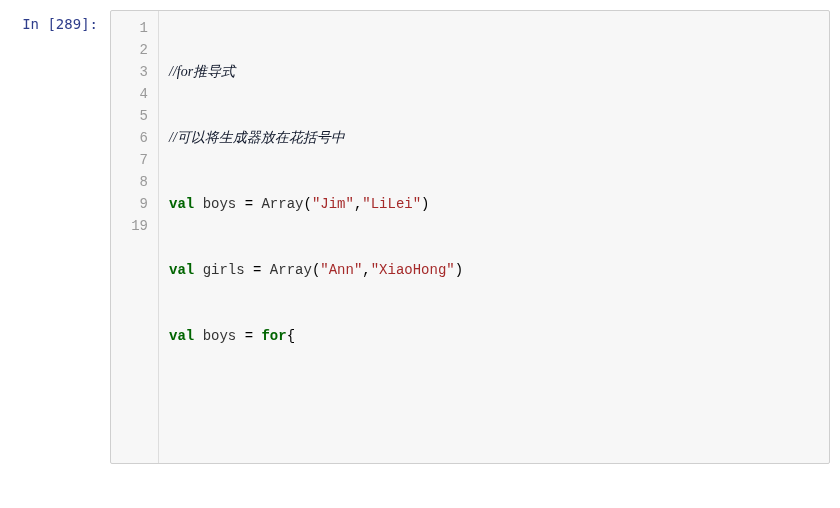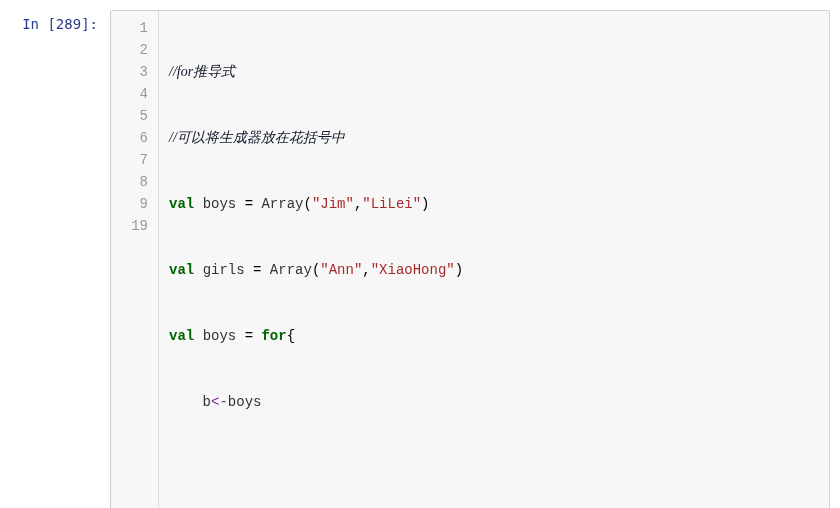--- a/index.html
+++ b/index.html
@@ -70,19 +70,18 @@
       <div>8</div>
       <div>9</div>
       <div>19</div>
     </div>
     <div class="code-content">
       <div class="code-line"><span class="cmt">//for推导式</span></div>
       <div class="code-line"><span class="cmt">//可以将生成器放在花括号中</span></div>
       <div class="code-line"><span class="kw">val</span> <span class="id">boys</span><span> = </span><span class="id">Array</span><span>(</span><span class="str">"Jim"</span><span>,</span><span class="str">"LiLei"</span><span>)</span></div>
       <div class="code-line"><span class="kw">val</span> <span class="id">girls</span><span> = </span><span class="id">Array</span><span>(</span><span class="str">"Ann"</span><span>,</span><span class="str">"XiaoHong"</span><span>)</span></div>
       <div class="code-line"><span class="kw">val</span> <span class="id">boys</span><span> = </span><span class="kw">for</span><span>{</span></div>
-      <div class="code-line"><span>    </span><span class="id">b</span><span class="op">&lt;-</span><span class="id">boys</span></div>
       
       
       
     </div>
   </div>
 </div>
 
 </body></html>

